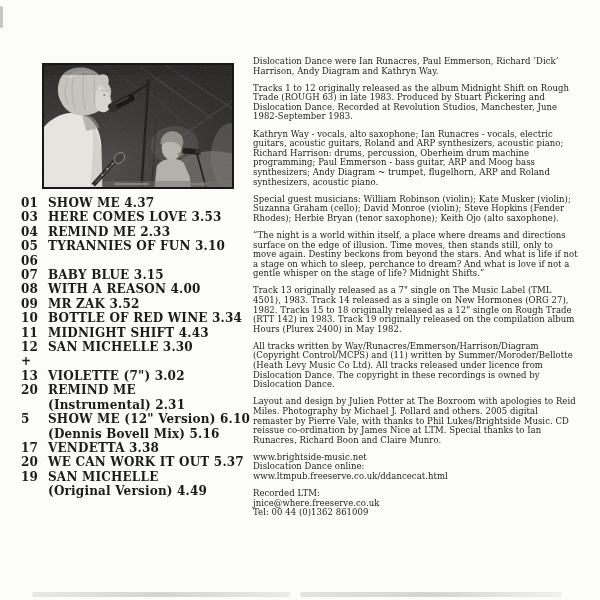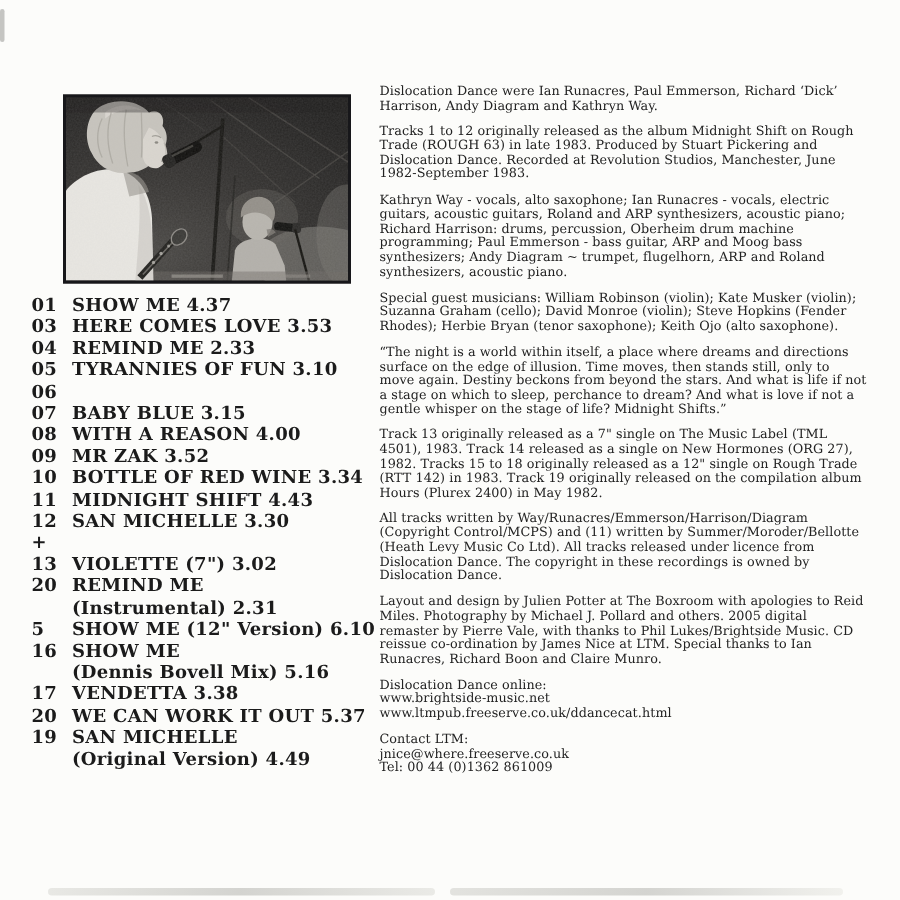--- a/index.html
+++ b/index.html
@@ -205,24 +205,20 @@
       <div class="track-row">
         <span class="track-num"></span>
         <span class="track-text">(Instrumental) 2.31</span>
       </div>
 
       <div class="track-row">
         <span class="track-num">5</span>
         <span class="track-text">SHOW ME (12" Version) 6.10</span>
       </div>
 
-      <div class="track-row">
-        <span class="track-num">16</span>
-        <span class="track-text">SHOW ME</span>
-      </div>
 
       <div class="track-row">
         <span class="track-num"></span>
         <span class="track-text">(Dennis Bovell Mix) 5.16</span>
       </div>
 
       <div class="track-row">
         <span class="track-num">17</span>
         <span class="track-text">VENDETTA 3.38</span>
       </div>
@@ -257,29 +253,29 @@
         <p>“The night is a world within itself, a place where dreams and directions surface on the edge of illusion. Time moves, then stands still, only to move again. Destiny beckons from beyond the stars. And what is life if not a stage on which to sleep, perchance to dream? And what is love if not a gentle whisper on the stage of life? Midnight Shifts.”</p>
 
         <p>Track 13 originally released as a 7" single on The Music Label (TML 4501), 1983. Track 14 released as a single on New Hormones (ORG 27), 1982. Tracks 15 to 18 originally released as a 12" single on Rough Trade (RTT 142) in 1983. Track 19 originally released on the compilation album Hours (Plurex 2400) in May 1982.</p>
 
         <p>All tracks written by Way/Runacres/Emmerson/Harrison/Diagram (Copyright Control/MCPS) and (11) written by Summer/Moroder/Bellotte (Heath Levy Music Co Ltd). All tracks released under licence from Dislocation Dance. The copyright in these recordings is owned by Dislocation Dance.</p>
 
         <p>Layout and design by Julien Potter at The Boxroom with apologies to Reid Miles. Photography by Michael J. Pollard and others. 2005 digital remaster by Pierre Vale, with thanks to Phil Lukes/Brightside Music. CD reissue co-ordination by James Nice at LTM. Special thanks to Ian Runacres, Richard Boon and Claire Munro.</p>
       </div>
     <div class="cred-block">
 
+        <div class="cred-line">www.brightside-music.net</div>
+
         <div class="cred-line">Dislocation Dance online:</div>
 
-        <div class="cred-line">www.brightside-music.net</div>
-
         <div class="cred-line">www.ltmpub.freeserve.co.uk/ddancecat.html</div>
       </div>
     <div class="cred-block last">
 
-        <div class="cred-line">Contact LTM:</div>
+        <div class="cred-line">Recorded LTM:</div>
 
         <div class="cred-line">jnice@where.freeserve.co.uk</div>
 
         <div class="cred-line">Tel: 00 44 (0)1362 861009</div>
       </div>
   </div>
 
   <div class="smudge-left"></div>
   <div class="scan-band-a"></div>
   <div class="scan-band-b"></div>

